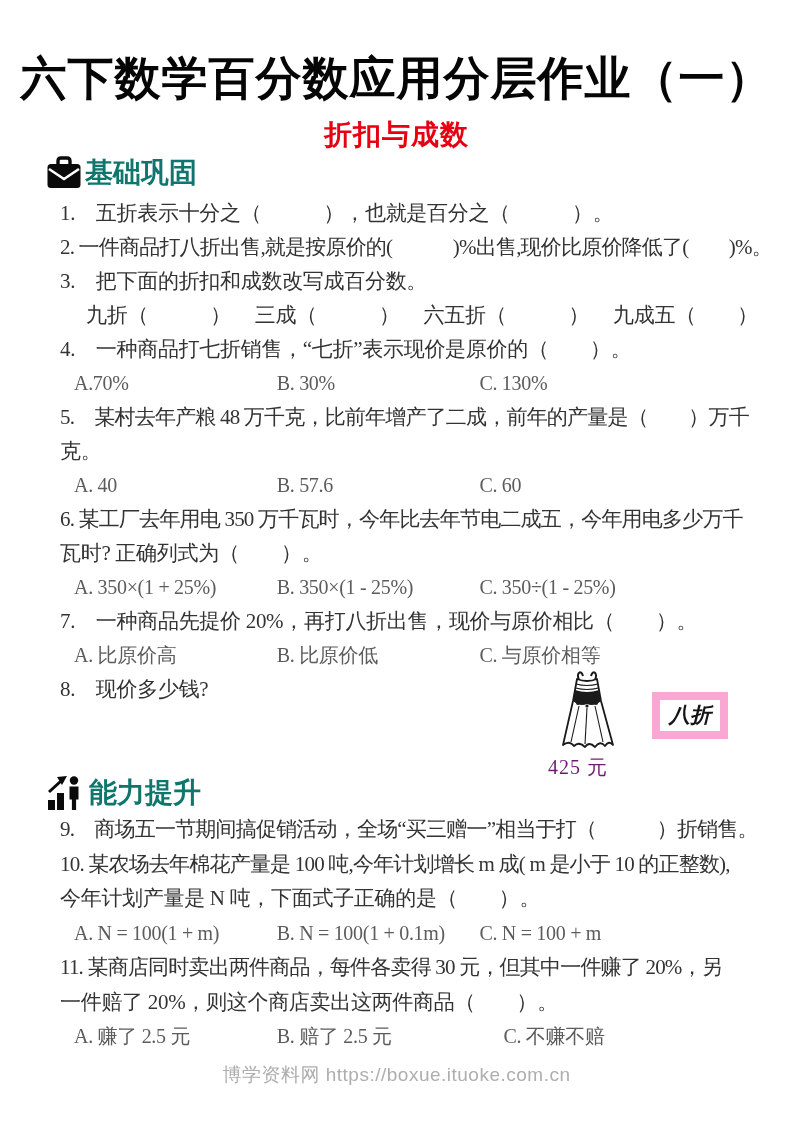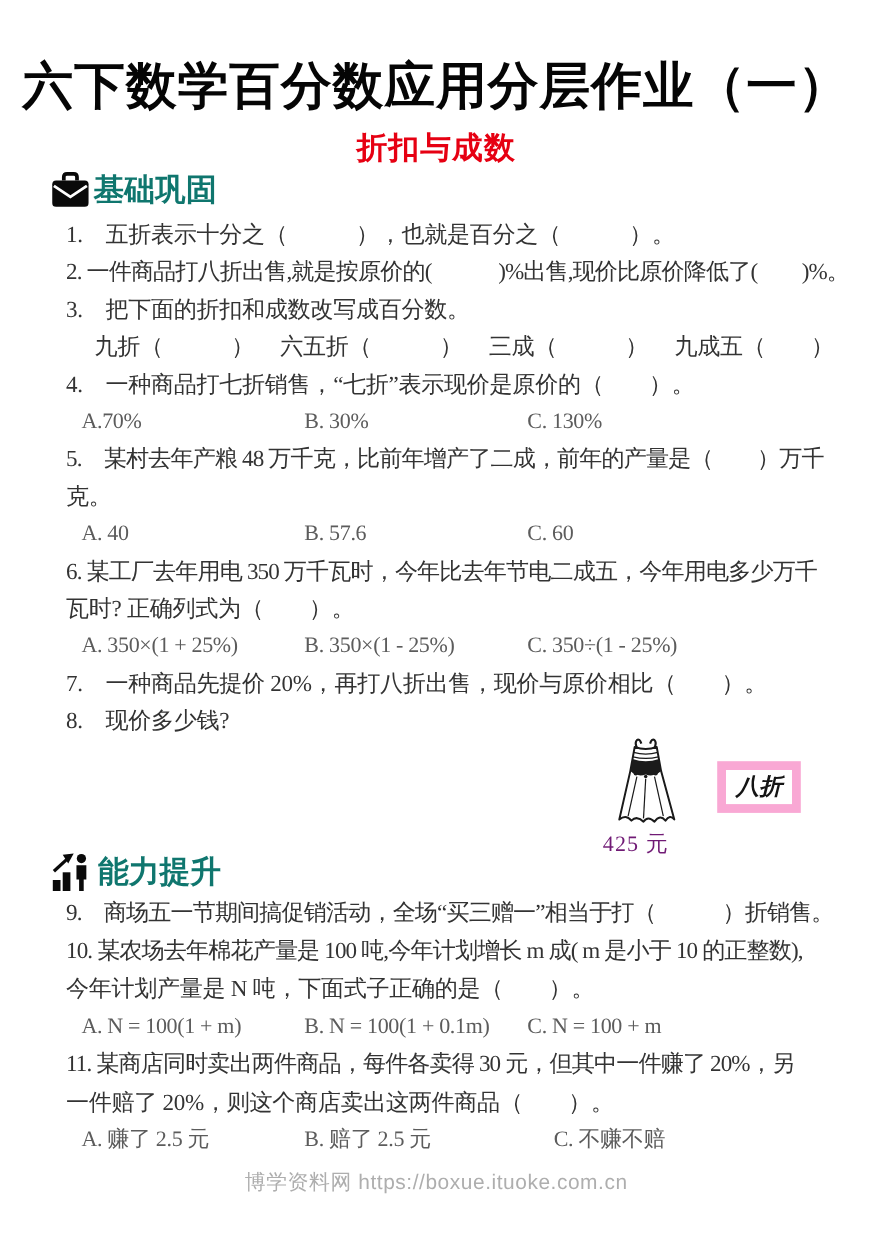--- a/index.html
+++ b/index.html
@@ -84,22 +84,22 @@
     </span>
     <span class="section-label">基础巩固</span>
   </div>
 
   <div class="qbody b1">
     <div class="line">1.　五折表示十分之（　　　），也就是百分之（　　　）。</div>
     <div class="line tight">2. 一件商品打八折出售,就是按原价的(　　　)%出售,现价比原价降低了(　　)%。</div>
     <div class="line">3.　把下面的折扣和成数改写成百分数。</div>
     <div class="line spread">
       <span>九折（　　　）</span>
+      <span>三成（　　　）</span>
       <span>六五折（　　　）</span>
-      <span>三成（　　　）</span>
       <span>九成五（　　）</span>
     </div>
     <div class="line">4.　一种商品打七折销售，“七折”表示现价是原价的（　　）。</div>
     <div class="line options">
       <span class="col">A.70%</span>
       <span class="col">B. 30%</span>
       <span>C. 130%</span>
     </div>
     <div class="line tight">5.　某村去年产粮 48 万千克，比前年增产了二成，前年的产量是（　　）万千</div>
     <div class="line">克。</div>
@@ -109,20 +109,25 @@
       <span>C. 60</span>
     </div>
     <div class="line tight">6. 某工厂去年用电 350 万千瓦时，今年比去年节电二成五，今年用电多少万千</div>
     <div class="line">瓦时? 正确列式为（　　）。</div>
     <div class="line options">
       <span class="col">A. 350×(1 + 25%)</span>
       <span class="col">B. 350×(1 - 25%)</span>
       <span>C. 350÷(1 - 25%)</span>
     </div>
     <div class="line">7.　一种商品先提价 20%，再打八折出售，现价与原价相比（　　）。</div>
+    <div class="line options">
+      <span class="col">A. 比原价高</span>
+      <span class="col">B. 比原价低</span>
+      <span>C. 与原价相等</span>
+    </div>
     <div class="line">8.　现价多少钱?</div>
   </div>
 
   <div class="dress-figure">
     <svg class="dress" width="64" height="86" viewBox="0 0 64 86">
 
       <path d="M23 12 C20 5 25 1 27 8" fill="none" stroke="#1a1a1a" stroke-width="2"></path>
       <path d="M39 12 C42 5 37 1 35 8" fill="none" stroke="#1a1a1a" stroke-width="2"></path>
 
       <path d="M21 11 Q31 15 41 11 L45 33 L57 77 Q53 72 49 78 Q44 72 39 79 Q33 73 29 79 Q23 73 18 78 Q13 72 7 77 L17 33 Z" fill="#ffffff" stroke="#1a1a1a" stroke-width="1.8" stroke-linejoin="round"></path>

